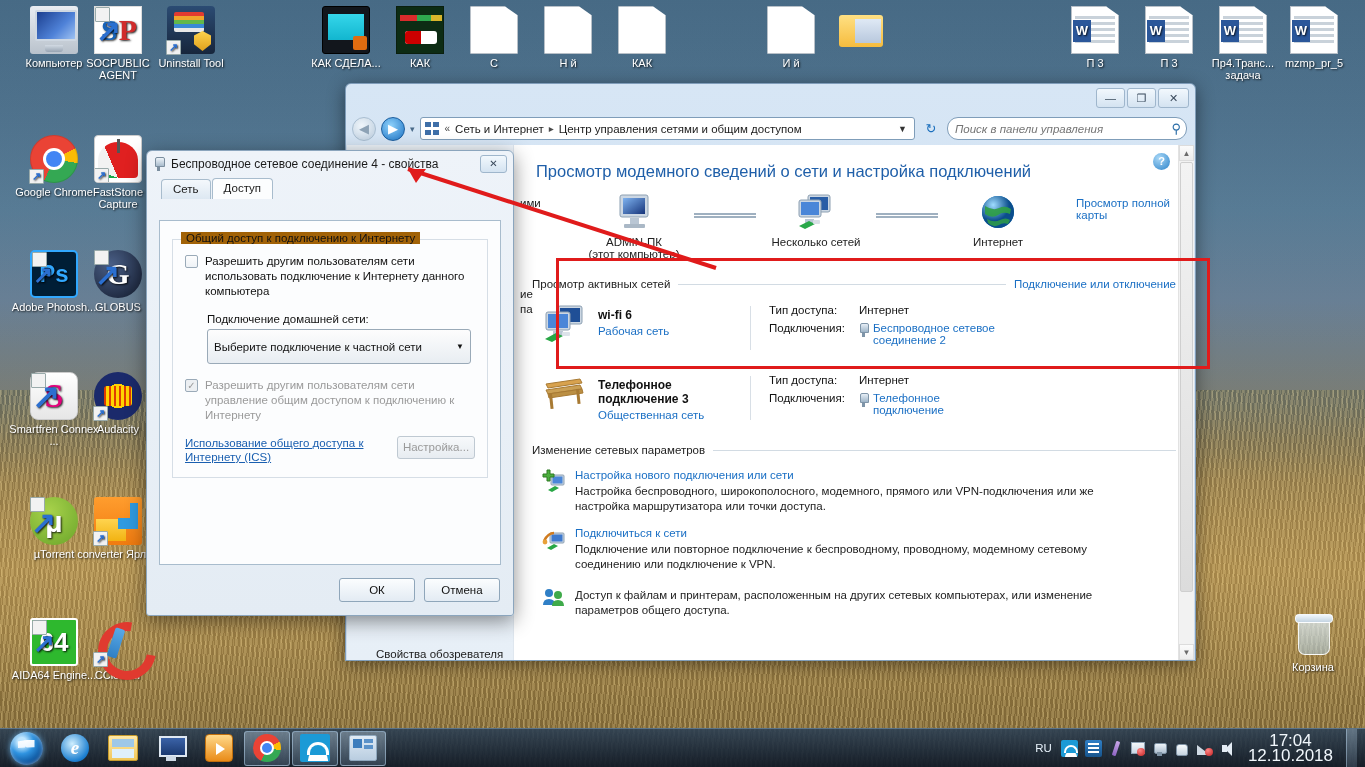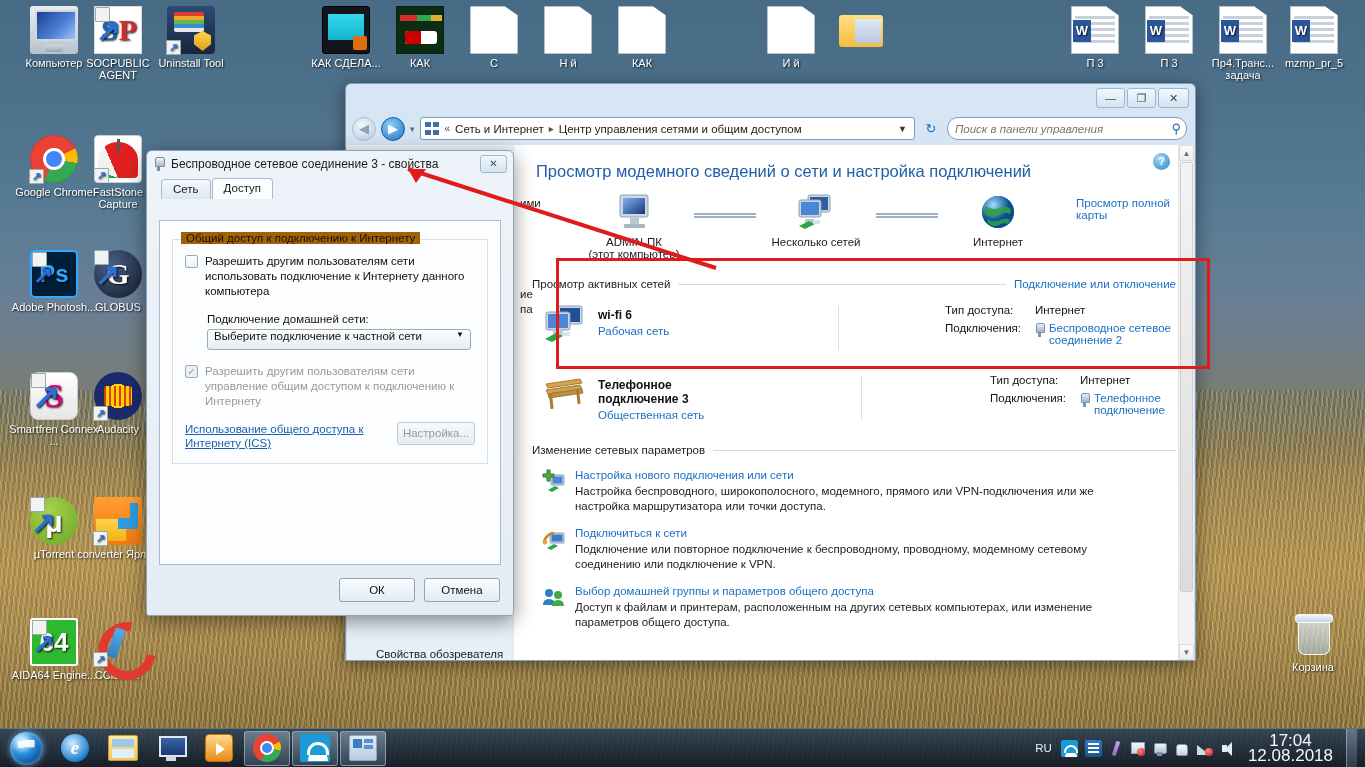--- a/index.html
+++ b/index.html
@@ -200,21 +200,21 @@
   .nm-node{ width:120px; text-align:center; font-size:11.5px; color:#222; }
   .nm-ico{ height:40px; margin-bottom:3px; position:relative; }
   .nm-line{ width:62px; height:2px; background:#9fb0c0; margin-top:20px; box-shadow:0 3px 0 #9fb0c0;}
   .fullmap-link{ margin:16px 0 0 18px; font-size:11.5px; color:#1a6fc4; }
 
   .sec-head{ display:flex; align-items:center; gap:8px; margin:12px 18px 0 18px;
     font-size:11.5px; color:#222; }
   .sec-head .rule{ flex:1; height:1px; background:#d2dbe3; }
   .sec-head .rightlink{ color:#1a6fc4; }
 
-  .net-row{ display:flex; margin:10px 0 0 28px;justify-content:space-between; }
+  .net-row{ display:flex; margin:10px 0 0 28px; }
   .net-left{ width:208px; display:flex; gap:10px; }
   .net-ico{ width:46px; height:40px; position:relative; flex:none;}
   .net-name{ font-size:12px; font-weight:bold; color:#111; margin-top:4px;}
   .net-type{ font-size:11.5px; color:#1a6fc4; margin-top:3px;}
   .net-divider{ width:1px; background:#d8dfe6; margin:2px 18px 2px 0; }
   .net-info{ display:flex; font-size:11.5px; color:#111; }
   .net-info .labels div{ margin-bottom:6px; }
   .net-info .values{ margin-left:14px; }
   .net-info .values div{ margin-bottom:6px; }
   .conn-link{ color:#1a6fc4; display:flex; gap:5px; }
@@ -252,22 +252,22 @@
     background:#fcfdfe; border:1px solid #a8bccd; }
   .group{ position:relative; margin:18px 12px 0; border:1px solid #d6dee6; padding:14px 12px 13px;}
   .group > .legend{ position:absolute; top:-8px; left:8px; background:#a16207; padding:0 5px;
     font-size:11.5px; color:#111; }
   .cbrow{ display:flex; gap:7px; font-size:11.5px; color:#111; line-height:15px; }
   .cbrow.disabled{ color:#9a9a9a; }
   .cb{ width:13px;height:13px;border:1px solid #9aaab8;background:linear-gradient(#fdfdfd,#eef2f6);
        flex:none; margin-top:1px; border-radius:2px;}
   .cb.checked.disabled-cb{ background:#eceff2; color:#9a9a9a; font-size:10px; text-align:center; line-height:12px;}
   .fieldlabel{ font-size:11.5px; color:#111; margin:14px 0 4px 22px;}
-  .combo{ margin:0 4px 0 22px; height:21px; background:linear-gradient(#fdfdfd,#e8edf2);
-    border:1px solid #9aaab8; border-radius:3px; display:flex; 
+  .combo{ margin:0 4px 0 22px; height:35px; background:linear-gradient(#fdfdfd,#e8edf2);
+    border:1px solid #9aaab8; border-radius:3px; display:flex; align-items:center;
     padding:0 6px; font-size:11.5px; color:#111;}
   .combo .arrow{ margin-left:auto; font-size:8px; }
   .linkrow{ display:flex; align-items:flex-start; margin-top:13px; }
   .icslink{ font-size:11.5px; color:#1a5fb0; text-decoration:underline; line-height:14px; max-width:200px;}
   .btn-settings{ margin-left:auto; width:78px;height:23px; border:1px solid #bfc9d2; border-radius:3px;
     background:linear-gradient(#f7f9fb,#e7ecf1); font-size:11.5px; color:#9a9a9a; text-align:center; line-height:21px;}
   .dlg-buttons{ position:absolute; right:13px; bottom:13px; display:flex; gap:9px;}
   .btn{ width:76px;height:24px; border:1px solid #8fa6ba; border-radius:3px;
     background:linear-gradient(#fbfdfe,#e3ebf3); font-size:11.5px; color:#111;
     display:flex;align-items:center;justify-content:center;}
@@ -731,21 +731,20 @@
         <div class="cl-item">
           <div class="cl-ico">
             <svg width="24" height="24" viewBox="0 0 24 24">
               <circle cx="7" cy="8" r="4" fill="#2f7fc6"></circle>
               <path d="M1 20 q0 -6 6 -6 q6 0 6 6 z" fill="#2f7fc6"></path>
               <circle cx="16" cy="10" r="4" fill="#3faa4a"></circle>
               <path d="M10 21 q0 -6 6 -6 q6 0 6 6 z" fill="#3faa4a"></path>
             </svg>
           </div>
           <div>
-            <div class="cl-title">Выбор домашней группы и параметров общего доступа</div>
             <div class="cl-desc">Доступ к файлам и принтерам, расположенным на других сетевых компьютерах, или изменение параметров общего доступа.</div>
           </div>
         </div>
       </div>
 
       <div id="cp-scroll">
         <div class="sc-arrow">▲</div>
         <div class="sc-thumb"></div>
         <div class="sc-arrow" style="position:absolute;bottom:0;left:0;right:0;">▼</div>
       </div>
@@ -754,21 +753,21 @@
 </div>
 
 <div class="behind-text" style="left:520px; top:197px;">ими</div>
 <div class="behind-text" style="left:520px; top:288px;">ие</div>
 <div class="behind-text" style="left:520px; top:303px;">па</div>
 <div class="behind-label">Свойства обозревателя</div>
 
 <div id="dlg">
   <div id="dlg-title">
     <span class="dlg-ico"></span>
-    <span>Беспроводное сетевое соединение 3 - свойства</span>
+    <span>Беспроводное сетевое соединение 4 - свойства</span>
     <span class="dlg-close">✕</span>
   </div>
 
   <div class="tabstrip">
     <div class="tab">Сеть</div>
     <div class="tab active">Доступ</div>
   </div>
 
   <div class="tabpanel">
     <div class="group">
@@ -841,17 +840,17 @@
     <span class="tr-ico tr-wifi"></span>
     <span class="tr-ico tr-blue"></span>
     <span class="tr-ico tr-pen"></span>
     <span class="tr-ico tr-flag"></span>
     <span class="tr-ico tr-usb"></span>
     <span class="tr-ico tr-hand"></span>
     <span class="tr-ico tr-net"></span>
     <span class="tr-ico tr-vol"></span>
     <div id="clock">
       <div>17:04</div>
-      <div>12.08.2018</div>
+      <div>12.10.2018</div>
     </div>
     <div id="showdesk"></div>
   </div>
 </div>
 
 </body></html>

